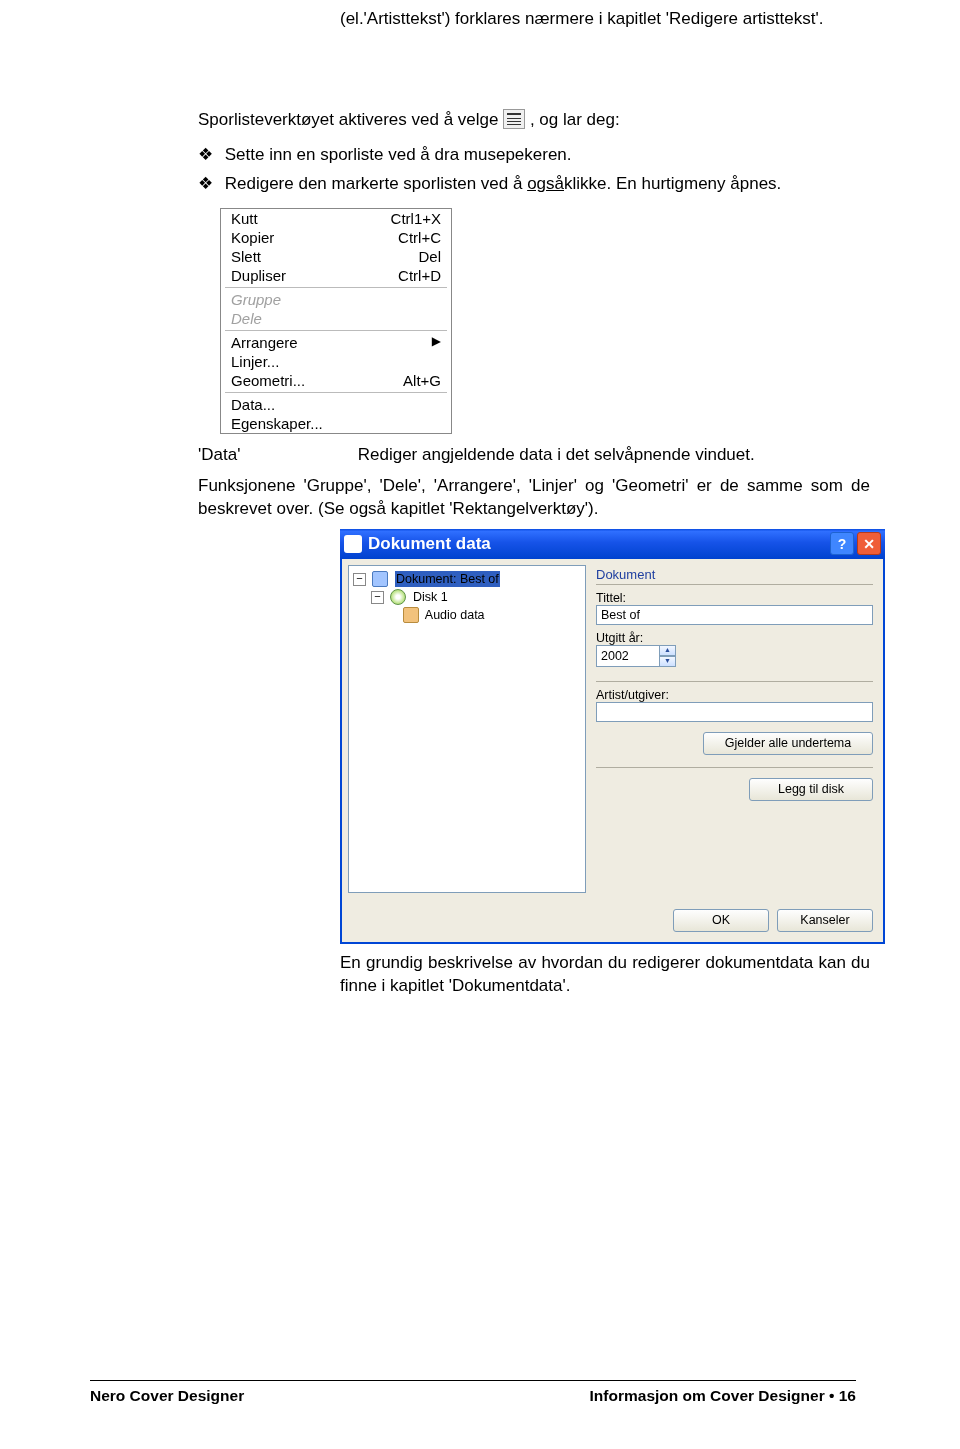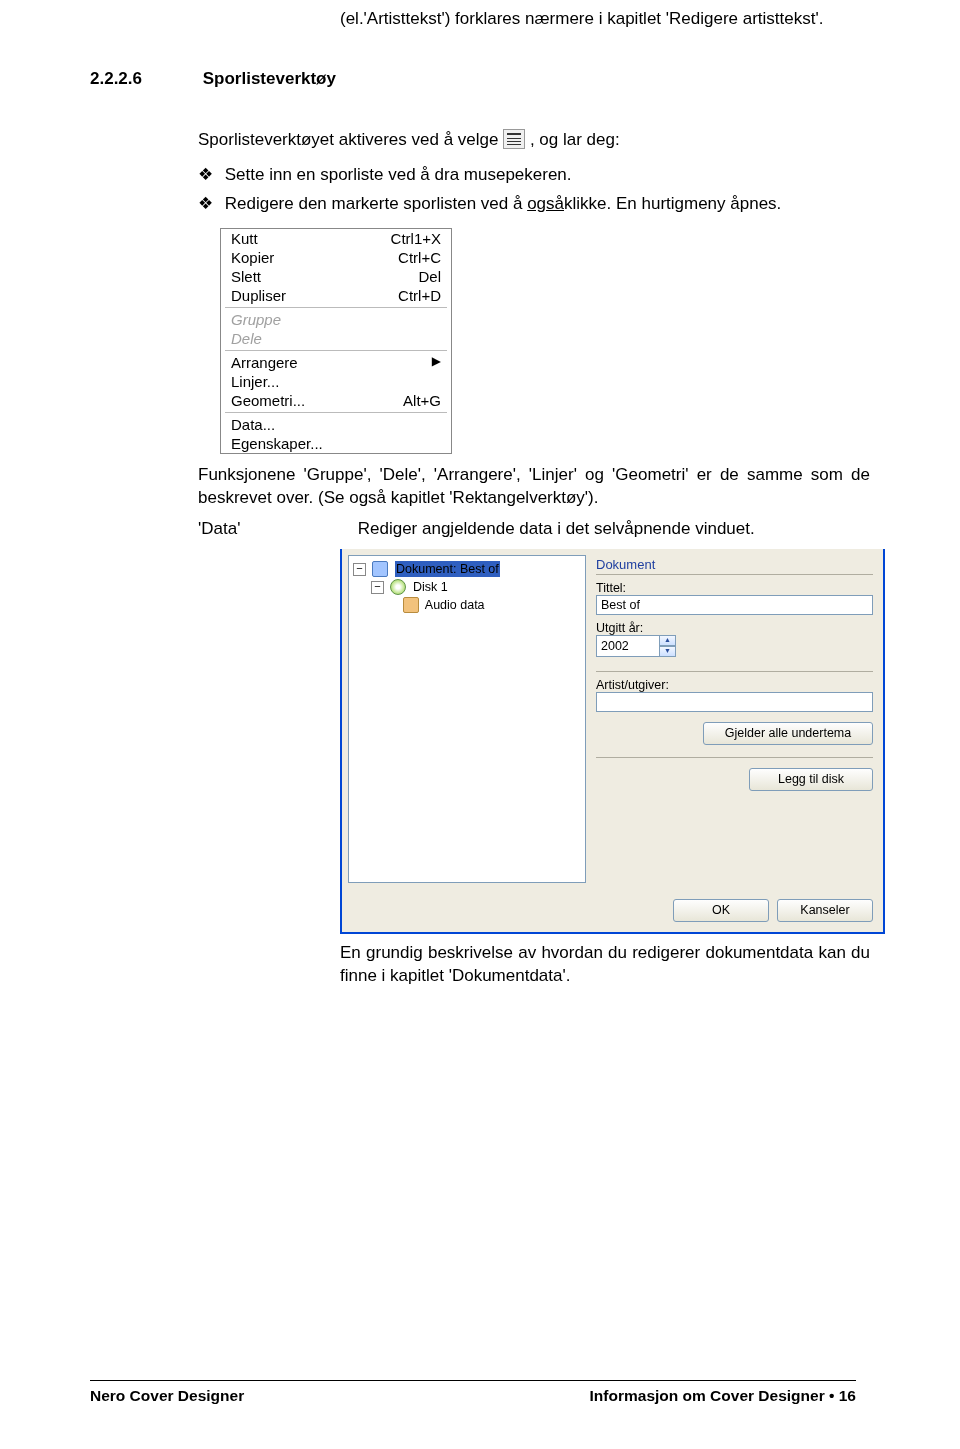--- a/index.html
+++ b/index.html
@@ -266,24 +266,20 @@
 </style>
 </head>
 <body>
 
 <div class="page">
 
   <div class="indented-block para justified">(el.'Artisttekst') forklares nærmere i kapitlet 'Redigere artisttekst'.</div>
 
   <div style="height:30px"></div>
 
-  <div>
-    <span class="section-num">2.2.2.6</span>
-    <span class="section-title">Sporlisteverktøy</span>
-  </div>
 
   <div style="height:32px"></div>
 
   <div class="para" style="margin-left:108px">
     <span>Sporlisteverktøyet aktiveres ved å velge </span>
     <span class="inline-icon"></span>
     <span>, og lar deg:</span>
   </div>
 
   <div class="bullet-list" style="margin-left:108px">
@@ -335,28 +331,34 @@
       </div>
     <div class="menu-sep"></div>
     <div class="menu-row">
         <span class="menu-label">Data...</span>
       </div>
     <div class="menu-row">
         <span class="menu-label">Egenskaper...</span>
       </div>
   </div>
 
-  <div class="para justified" style="margin-left:108px">Funksjonene 'Gruppe', 'Dele', 'Arrangere', 'Linjer' og 'Geometri' er de samme som de beskrevet over. (Se også kapitlet 'Rektangelverktøy').</div>
-
   <div class="para" style="margin-left:108px">
     <span class="data-label">'Data'</span>
     <span>Rediger angjeldende data i det selvåpnende vinduet.</span>
   </div>
 
+  <div class="para justified" style="margin-left:108px">Funksjonene 'Gruppe', 'Dele', 'Arrangere', 'Linjer' og 'Geometri' er de samme som de beskrevet over. (Se også kapitlet 'Rektangelverktøy').</div>
+
   <div class="dialog-wrap">
+    <div class="titlebar">
+      <span class="tb-icon"></span>
+      <span class="tb-title">Dokument data</span>
+      <span class="tb-btn tb-help">?</span>
+      <span class="tb-btn tb-close">✕</span>
+    </div>
     <div class="dialog">
       <div class="dialog-body">
         <div class="tree-pane">
           <div class="tree-item">
             <span class="tree-box">−</span>
             <span class="tree-icon tree-ico-doc"></span>
             <span class="tree-sel">Dokument: Best of</span>
           </div>
           <div class="tree-item" style="padding-left:18px">
             <span class="tree-box">−</span>

